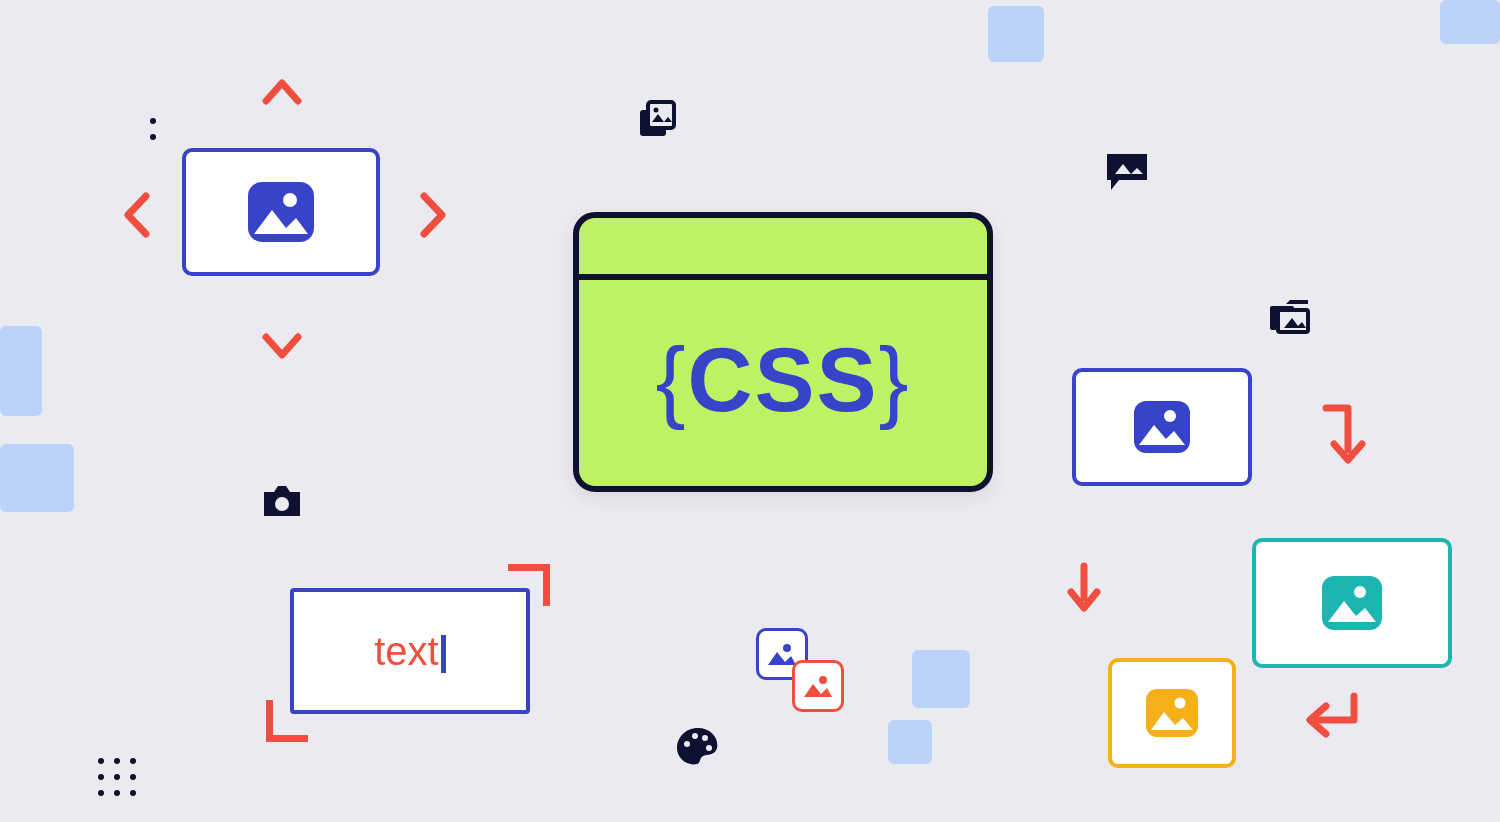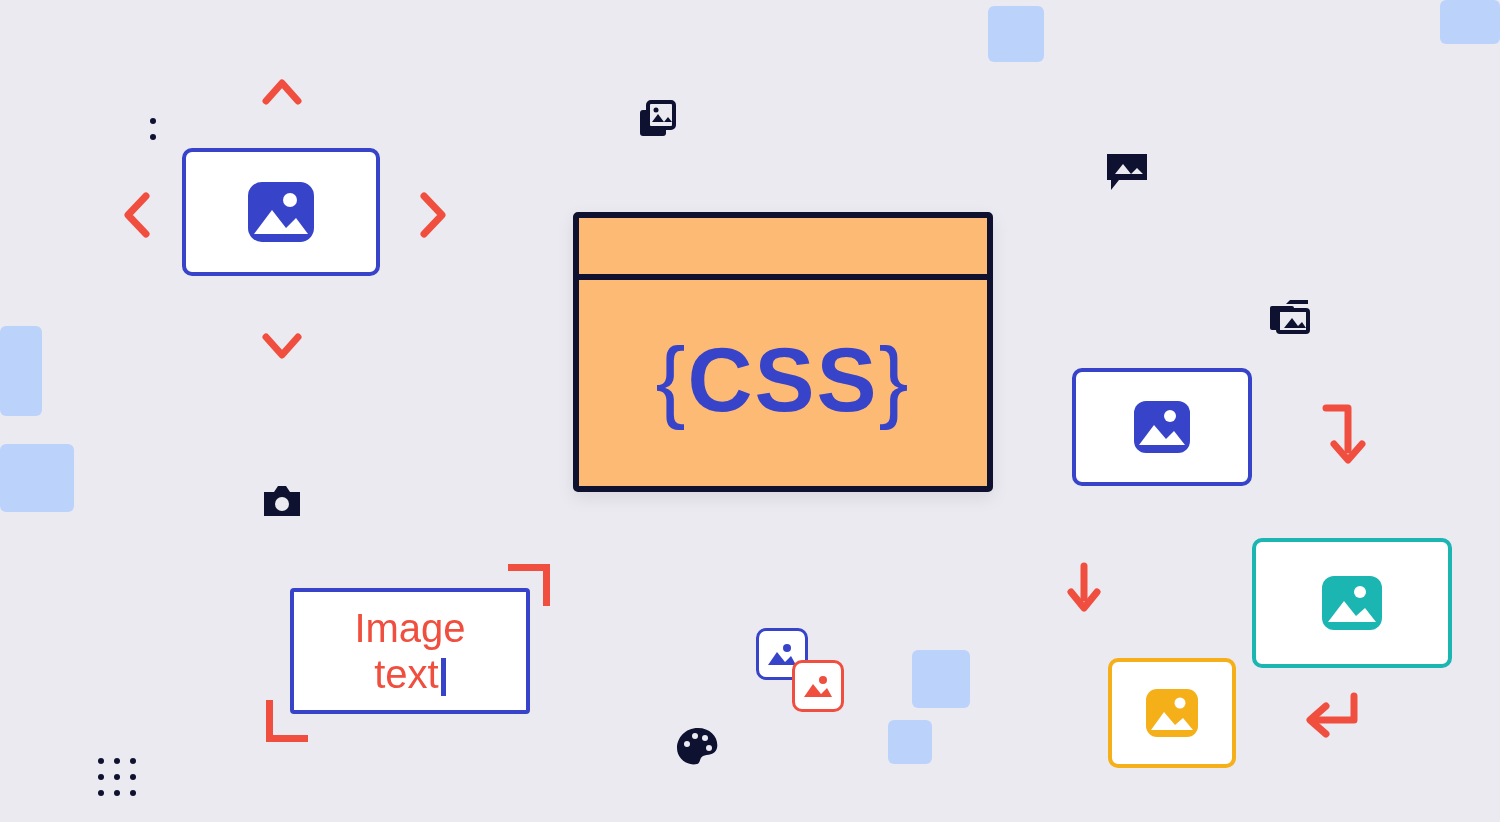--- a/index.html
+++ b/index.html
@@ -3,21 +3,21 @@
 <meta charset="utf-8">
 <style>
   *{box-sizing:border-box;margin:0;padding:0}
   body{width:1500px;height:822px;background:#eceaf1;position:relative;font-family:Arial,Helvetica,sans-serif;overflow:hidden}
   .abs{position:absolute}
 
   
   .sq{background:#bbd3fb;border-radius:6px}
 
   
-  .css-card{left:573px;top:212px;width:420px;height:280px;border:6px solid #0e1230;border-radius:5px;background:#fdba74;box-shadow:0 6px 18px rgba(0,0,0,.08)}
+  .css-card{left:573px;top:212px;width:420px;height:280px;border:6px solid #0e1230;border-radius:22px;background:#bef264;box-shadow:0 6px 18px rgba(0,0,0,.08)}
   .css-card .bar{height:62px;border-bottom:6px solid #0e1230;border-radius:14px 14px 0 0}
   .css-text{font-size:90px;font-weight:700;color:#3743c9;text-align:center;line-height:200px;letter-spacing:2px}
   .brace{color:#3743c9;font-weight:400}
 
   
   .frame-blue{border:4px solid #3743c9;background:#fff;border-radius:10px}
   .tl-frame{left:182px;top:148px;width:198px;height:128px;display:flex;align-items:center;justify-content:center}
 
   
   .chev{color:#f04e3e;font-size:46px;font-weight:900}
@@ -145,21 +145,20 @@
 </div>
 <div class="abs chev" style="left:418px;top:192px">
   <svg width="30" height="46" viewBox="0 0 30 46">
       <polyline points="6,4 24,23 6,42" fill="none" stroke="#f04e3e" stroke-width="7" stroke-linecap="round" stroke-linejoin="round"></polyline>
     </svg>
 </div>
 
 <div class="abs crop-corner tr" style="left:508px;top:564px"></div>
 <div class="abs crop-corner bl" style="left:266px;top:700px"></div>
 <div class="abs imgtext-box">
-  <span>Image</span>
   <span><span>text</span><span class="cursor-bar"></span></span>
 </div>
 
 <div class="abs mini-pic mini-blue" style="left:756px;top:628px">
   <svg width="34" height="30" viewBox="0 0 34 30">
       <circle cx="22" cy="9" r="4" fill="#3743c9"></circle>
       <path d="M3 26 L12 13 L20 23 L26 17 L31 26 Z" fill="#3743c9"></path>
     </svg>
 </div>
 <div class="abs mini-pic mini-red" style="left:792px;top:660px">

